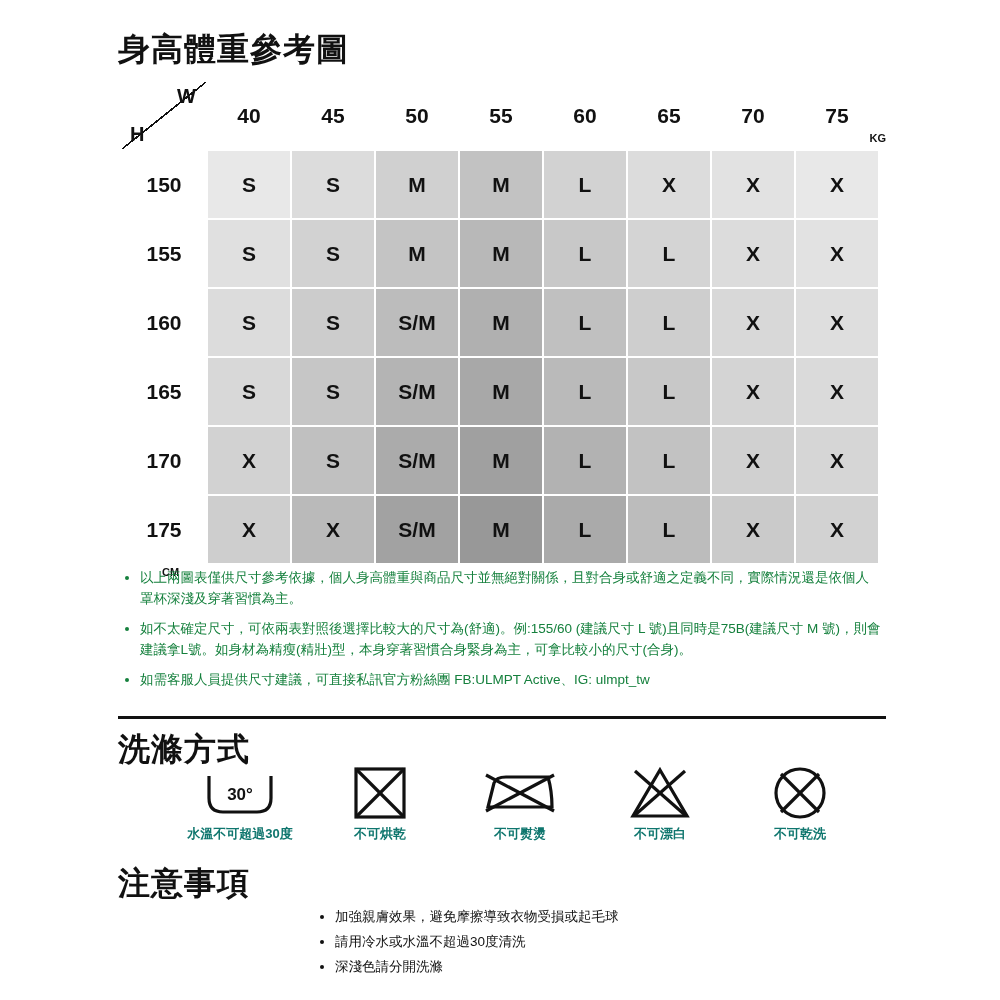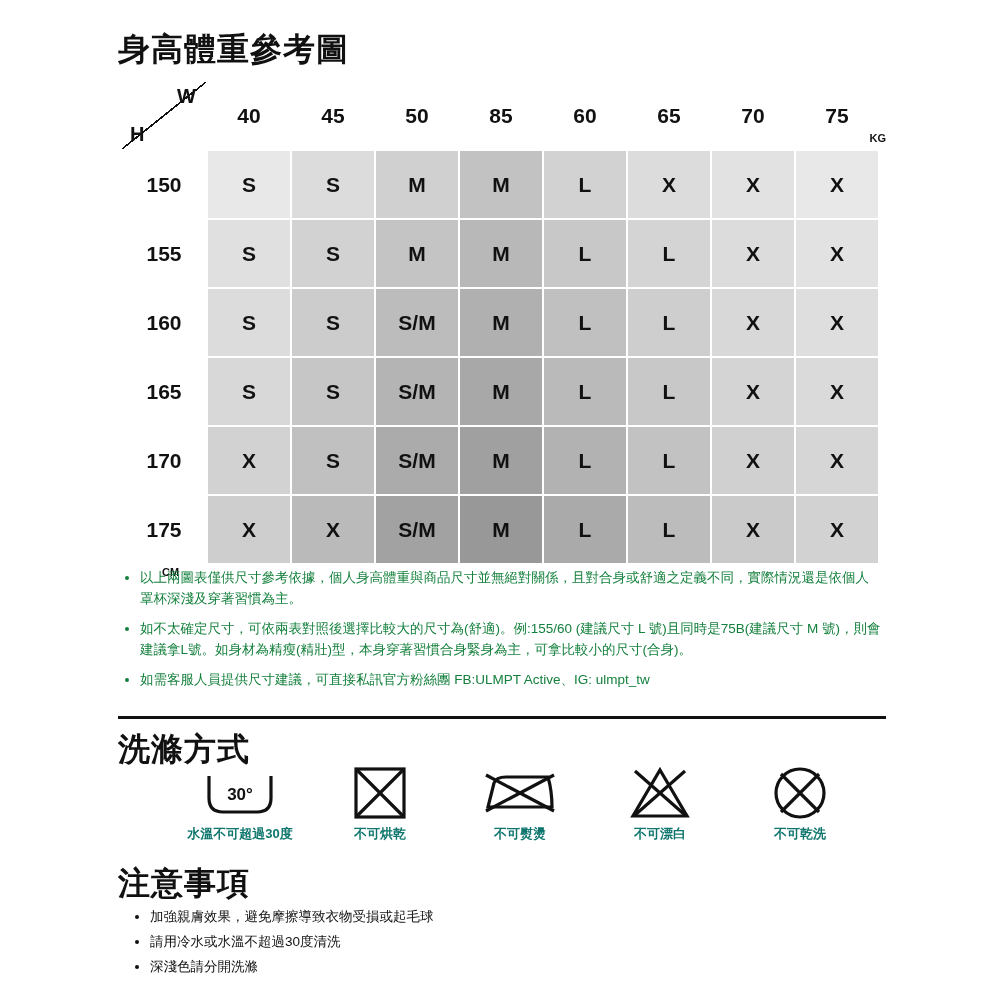--- a/index.html
+++ b/index.html
@@ -102,20 +102,21 @@
   .wash-ico { height: 56px; display: flex; align-items: center; justify-content: center; }
   .wash-cap { font-size: 13px; font-weight: bold; margin-top: 4px; color: #0f766e; }
 
   
   #caution-title { position: absolute; left: 118px; top: 862px; }
   #caution-cols {
     position: absolute;
     left: 130px; top: 905px;
     width: 760px;
     display: flex;
+    justify-content: center;
   }
   #caution-cols ul { margin: 0; padding-left: 20px; }
   #caution-cols li { font-size: 13.5px; line-height: 1.85; color: #111; }
   .col-a { width: 390px; }
   .col-b { width: 370px; }
 </style>
 </head>
 <body>
 
 <div class="page">
@@ -127,21 +128,21 @@
       <thead>
         <tr>
           <td class="corner">
             <div class="diag"></div>
             <span class="w">W</span>
             <span class="h">H</span>
           </td>
           <th class="wcol">40</th>
           <th class="wcol">45</th>
           <th class="wcol">50</th>
-          <th class="wcol">85</th>
+          <th class="wcol">55</th>
           <th class="wcol">60</th>
           <th class="wcol">65</th>
           <th class="wcol">70</th>
           <th class="wcol">75</th>
         </tr>
       </thead>
       <tbody id="size-body">
           <tr>
             <td class="hcell">150</td>
             <td style="background: rgb(232, 232, 232);">S</td>

